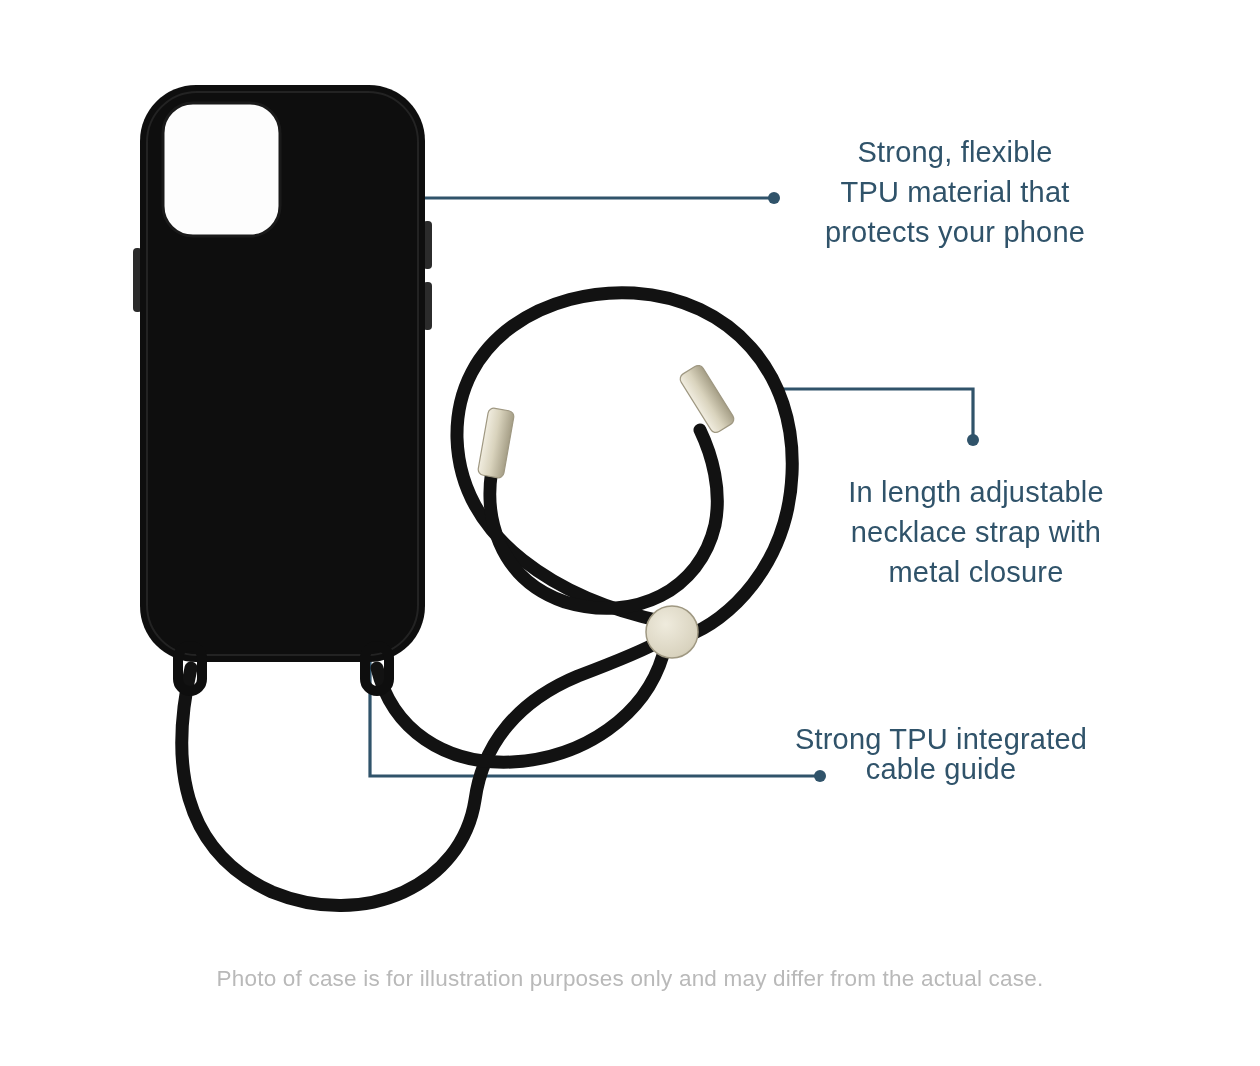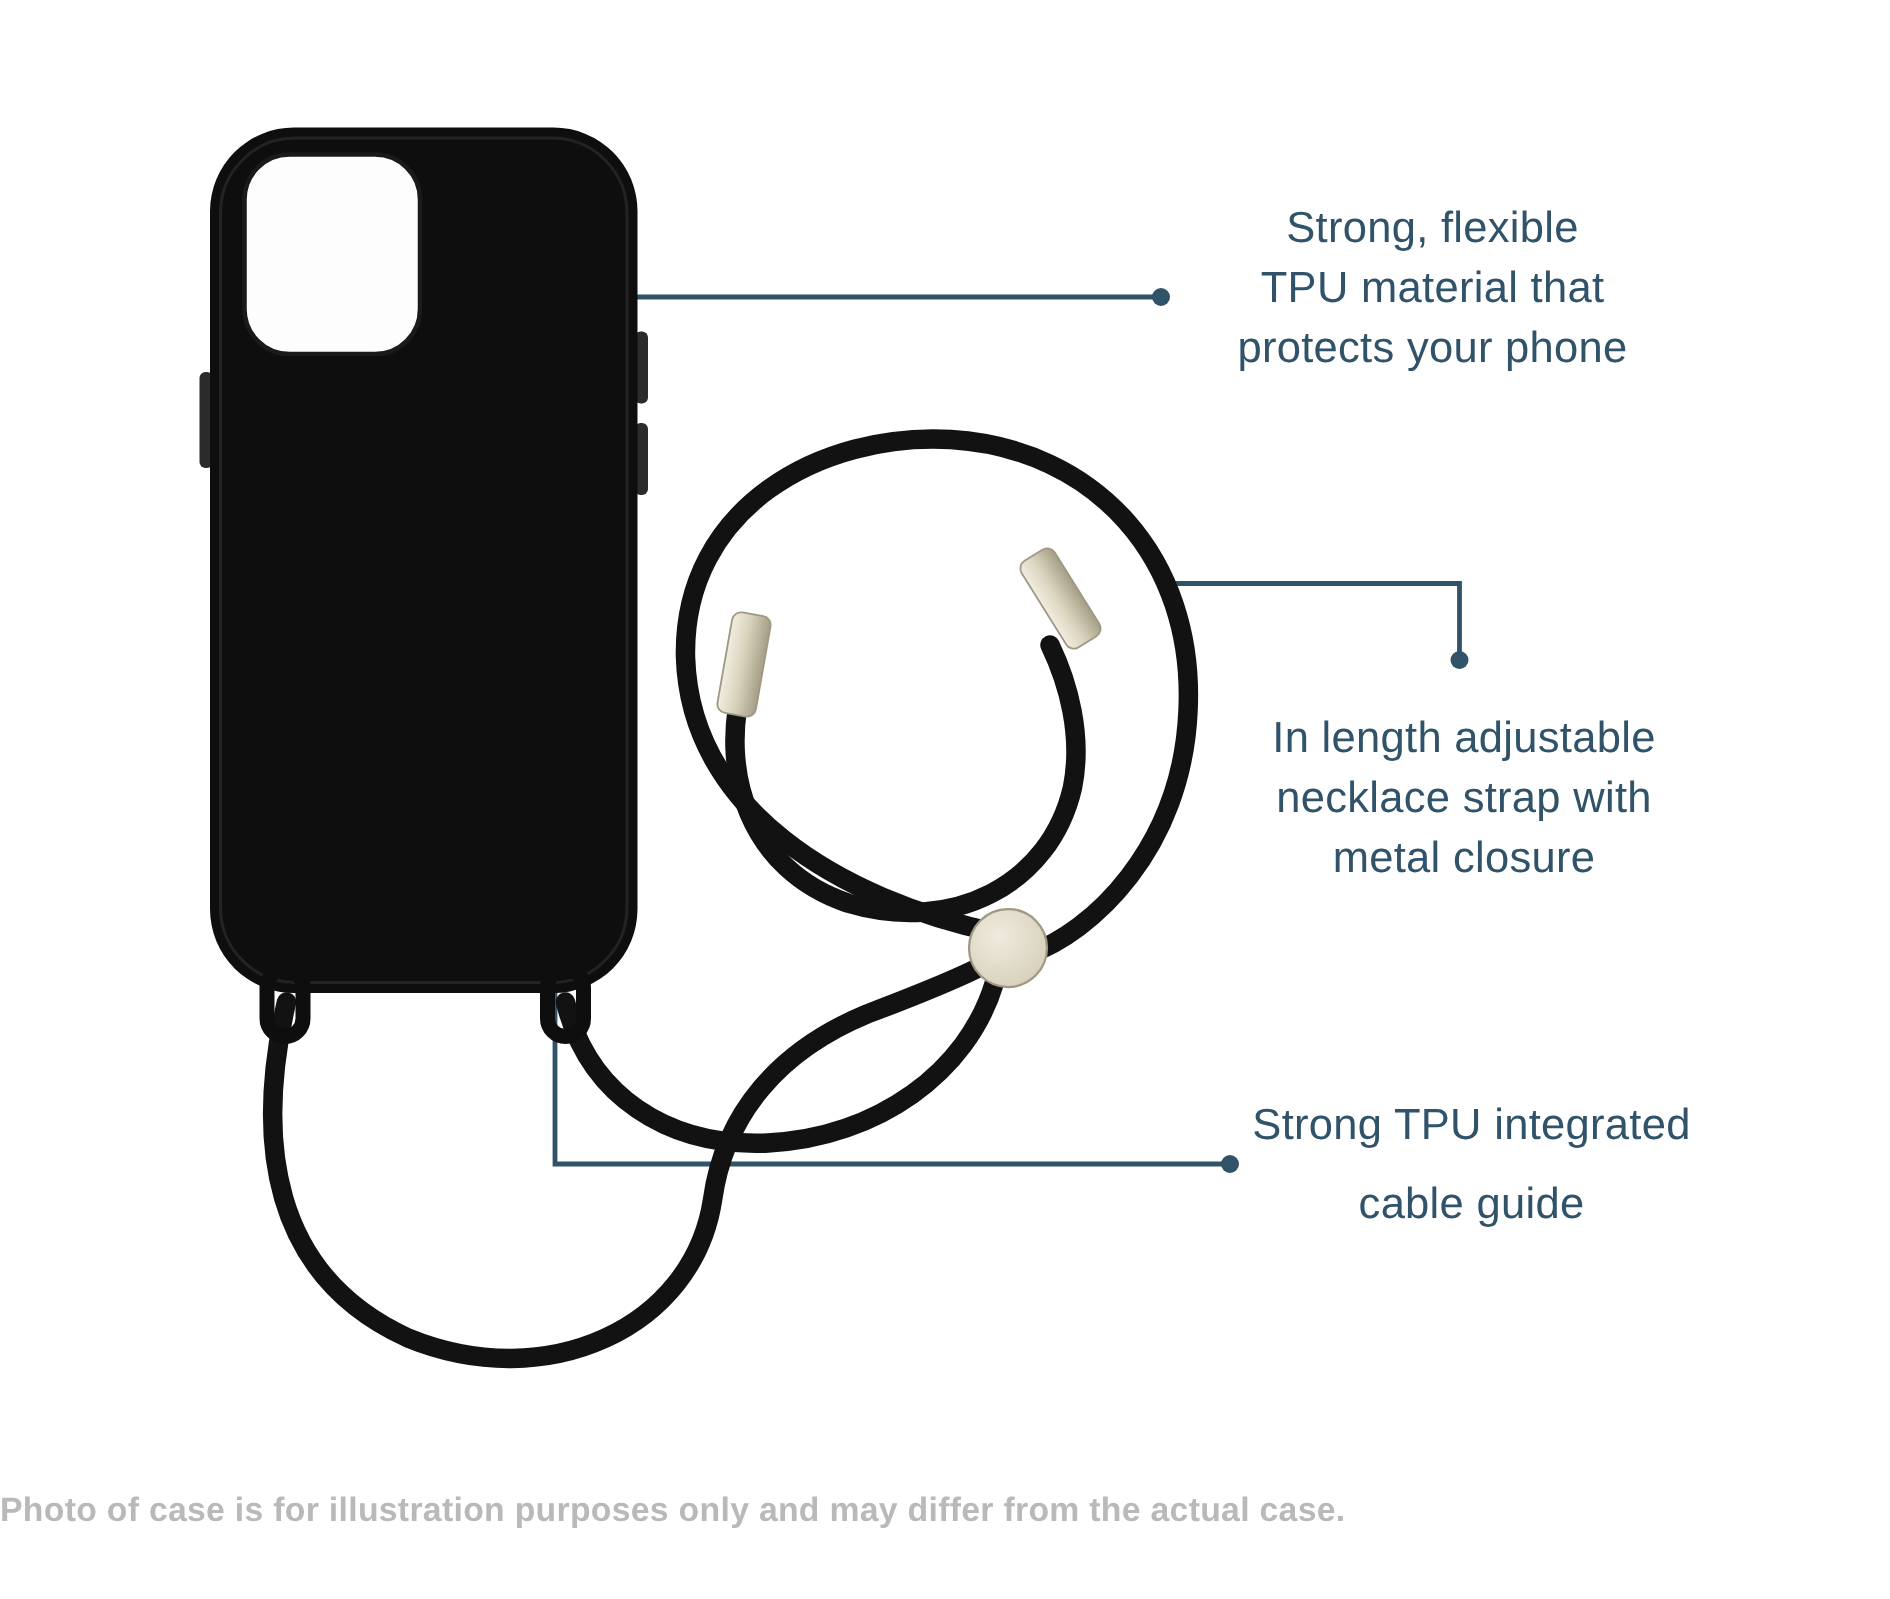--- a/index.html
+++ b/index.html
@@ -17,30 +17,30 @@
     color: #30536a;
     font-size: 29px;
     line-height: 40px;
     font-weight: 500;
     text-align: center;
     white-space: pre-line;
     letter-spacing: 0.2px;
   }
   .callout-1 { left: 780px; top: 132px; width: 350px; }
   .callout-2 { left: 790px; top: 472px; width: 372px; }
-  .callout-3 { left: 788px; top: 724px; width: 386px; line-height: 53px; }
+  .callout-3 { left: 748px; top: 724px; width: 386px; line-height: 30px; }
   .footer {
     position: absolute;
     left: 0; right: 0;
     top: 966px;
+    text-align: center;
     color: #b9b9b9;
     font-size: 22.5px;
-    font-weight: 700;
+    font-weight: 400;
     letter-spacing: 0.2px;
-    margin-top: 28px;
   }
 </style>
 </head>
 <body>
 
 <div class="canvas">
 
   <svg width="1260" height="1066" viewBox="0 0 1260 1066">
     <defs>
       <linearGradient id="metalGrad" x1="0" y1="0" x2="1" y2="0">

